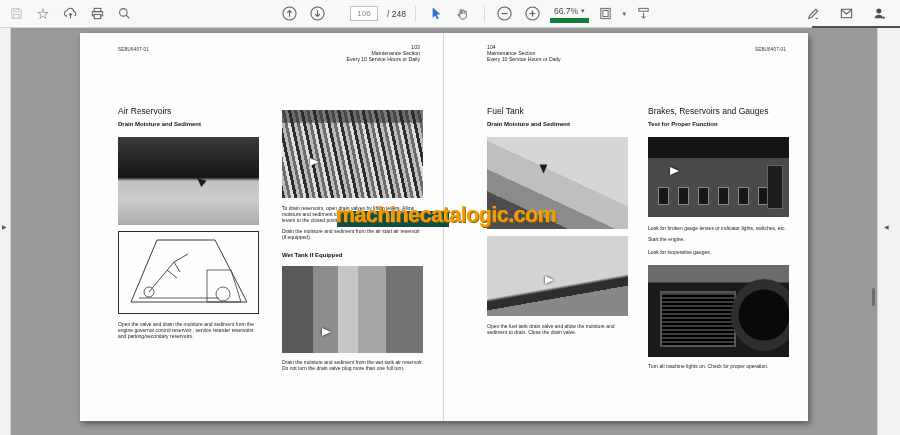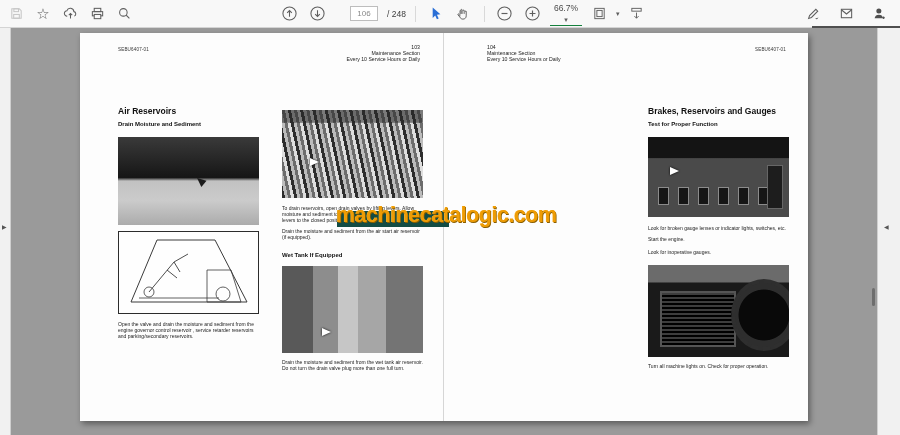--- a/index.html
+++ b/index.html
@@ -14,22 +14,22 @@
   .tb-center{left:278px;gap:6px;}
   .tb-right{right:10px;gap:11px;}
   .icon-btn{width:22px;height:22px;display:flex;align-items:center;justify-content:center;
             cursor:pointer;border-radius:3px;}
   .icon-btn svg{display:block;}
   .star-glyph{font-size:15px;color:#5e5e5e;line-height:15px;}
   .vdiv{width:1px;height:16px;background:#d9d9d9;margin:0 3px;}
   .page-input{width:26px;height:13px;border:1px solid #bdbdbd;background:#fff;
               font-size:8px;color:#8a8a8a;text-align:center;font-family:"Liberation Sans",sans-serif;padding:0;margin-left:16px;}
   .page-total{font-size:8.5px;color:#3c3c3c;margin-left:3px;}
-  .zoom-box{display:flex;align-items:center;gap:3px;border-bottom:1px solid #15803d;
-            padding:1px 4px 2px 4px;cursor:pointer;flex-direction:column;}
+  .zoom-box{display:flex;align-items:center;gap:3px;border-bottom:5px solid #15803d;
+            padding:1px 4px 2px 4px;cursor:pointer;}
   .zoom-text{font-size:8.5px;color:#4a4a4a;}
   .caret{font-size:7px;color:#5e5e5e;line-height:7px;}
   .tb-underline{position:absolute;right:0;bottom:-1px;width:88px;height:2px;background:#4f4f4f;}
 
   
   .workspace{position:absolute;left:0;top:27px;width:900px;height:408px;background:#9a9a9a;}
   .left-strip{position:absolute;left:0;top:0;width:10px;height:100%;background:#f1f1f1;
               border-right:1px solid #cfcfcf;z-index:20;}
   .right-strip{position:absolute;right:0;top:0;width:22px;height:100%;background:#f1f1f1;
                border-left:1px solid #cfcfcf;z-index:20;}
@@ -48,21 +48,21 @@
   .page-l{left:0;} .page-r{left:364px;}
 
   .doc-code{position:absolute;top:14px;font-size:4.5px;color:#333;letter-spacing:.2px;}
   .page-l .doc-code{left:38px;}
   .page-r .doc-code{right:22px;}
   .pg-header{position:absolute;top:11px;font-size:5.2px;line-height:6.2px;color:#222;}
   .pg-header.right-align{right:24px;text-align:right;}
   .pg-header.left-align{left:43px;text-align:left;}
 
   .col{position:absolute;width:141px;}
-  .h1{font-size:8.5px;font-weight:bold;color:#111;line-height:9px;margin:0 0 5px 0;}
+  .h1{font-size:8.5px;font-weight:normal;color:#111;line-height:9px;margin:0 0 5px 0;}
   .h2{font-size:6px;font-weight:bold;color:#111;line-height:7px;margin:0 0 9px 0;}
   .body-txt{font-size:5px;line-height:6px;color:#222;margin:0;}
   .photo{width:141px;position:relative;overflow:hidden;}
 
   
   .ph-air{height:88px;background:linear-gradient(180deg,#3a3a3a 0%,#161616 46%,#c2c2c2 50%,#cbcbcb 72%,#ababab 100%);}
   .ph-hoses{height:88px;background:
       linear-gradient(180deg,rgba(40,40,40,.55) 0 14%,rgba(0,0,0,0) 15%),
       repeating-linear-gradient(78deg,#2d2d2d 0 3px,#bcbcbc 3px 6px,#6c6c6c 6px 9px,#dedede 9px 12px);}
   .ph-wet{height:87px;background:linear-gradient(90deg,#595959 0 22%,#8d8d8d 22% 40%,#c6c6c6 40% 54%,#a6a6a6 54% 74%,#747474 74% 100%);}
@@ -266,20 +266,31 @@
       </div>
 
       <div class="page page-r">
         <span class="doc-code">SEBU6407-01</span>
         <div class="pg-header left-align">
           <div>104</div>
           <div>Maintenance Section</div>
           <div>Every 10 Service Hours or Daily</div>
         </div>
 
+        <div class="col" style="left:43px;top:74px;">
+          <div class="h1">Fuel Tank</div>
+          <div class="h2">Drain Moisture and Sediment</div>
+          <div class="photo ph-fuel1">
+            <span class="ph-arrow dark" style="left:52px;top:28px;transform:rotate(90deg);"></span>
+          </div>
+          <div class="photo ph-fuel2 gap7">
+            <span class="ph-arrow white" style="left:58px;top:40px;"></span>
+          </div>
+          <p class="body-txt gap7">Open the fuel tank drain valve and allow the moisture and sediment to drain. Close the drain valve.</p>
+        </div>
 
         <div class="col" style="left:204px;top:74px;">
           <div class="h1">Brakes, Reservoirs and Gauges</div>
           <div class="h2">Test for Proper Function</div>
           <div class="photo ph-panel">
             <div class="panel-switches">
               <span></span>
                 <span></span>
                 <span></span>
                 <span></span>

